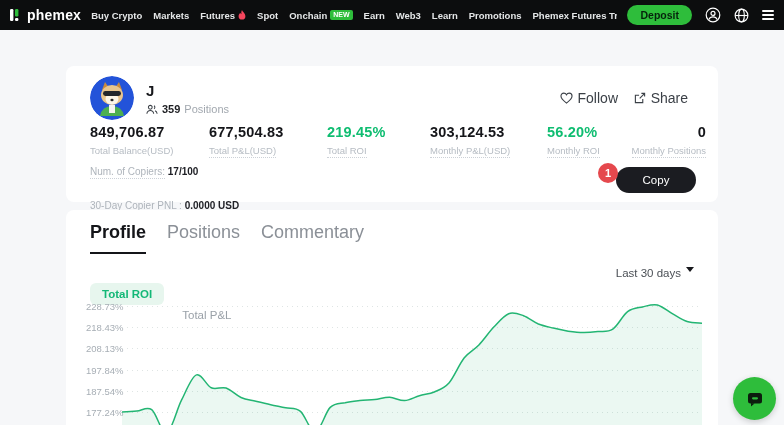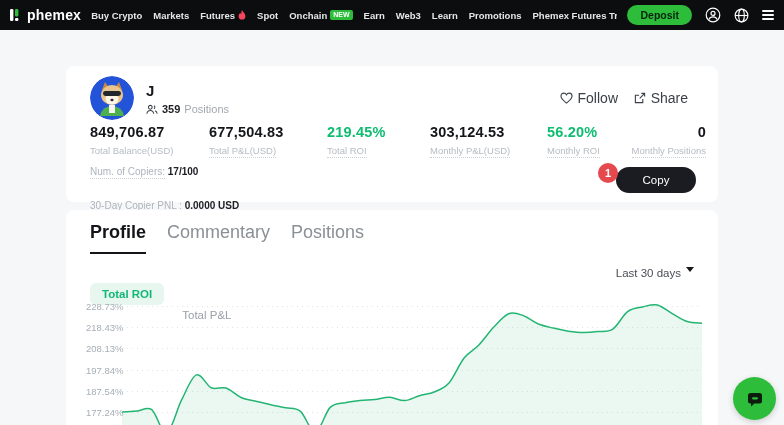--- a/index.html
+++ b/index.html
@@ -232,22 +232,22 @@
       <b>0.0000 USD</b>
     </div>
 
     <button class="copy-btn">Copy</button>
     <div class="annotation">1</div>
   </div>
 
   <div class="card card-main">
     <div class="tabs">
       <div class="tab active">Profile</div>
+      <div class="tab">Positions</div>
       <div class="tab">Commentary</div>
-      <div class="tab">Positions</div>
     </div>
 
     <div class="toggle-row">
       <span class="pill active">Total ROI</span>
       <span class="pill inactive">Total P&amp;L</span>
     </div>
 
     <div class="range-select">
       <span>Last 30 days</span>
       <span class="caret-down"></span>

